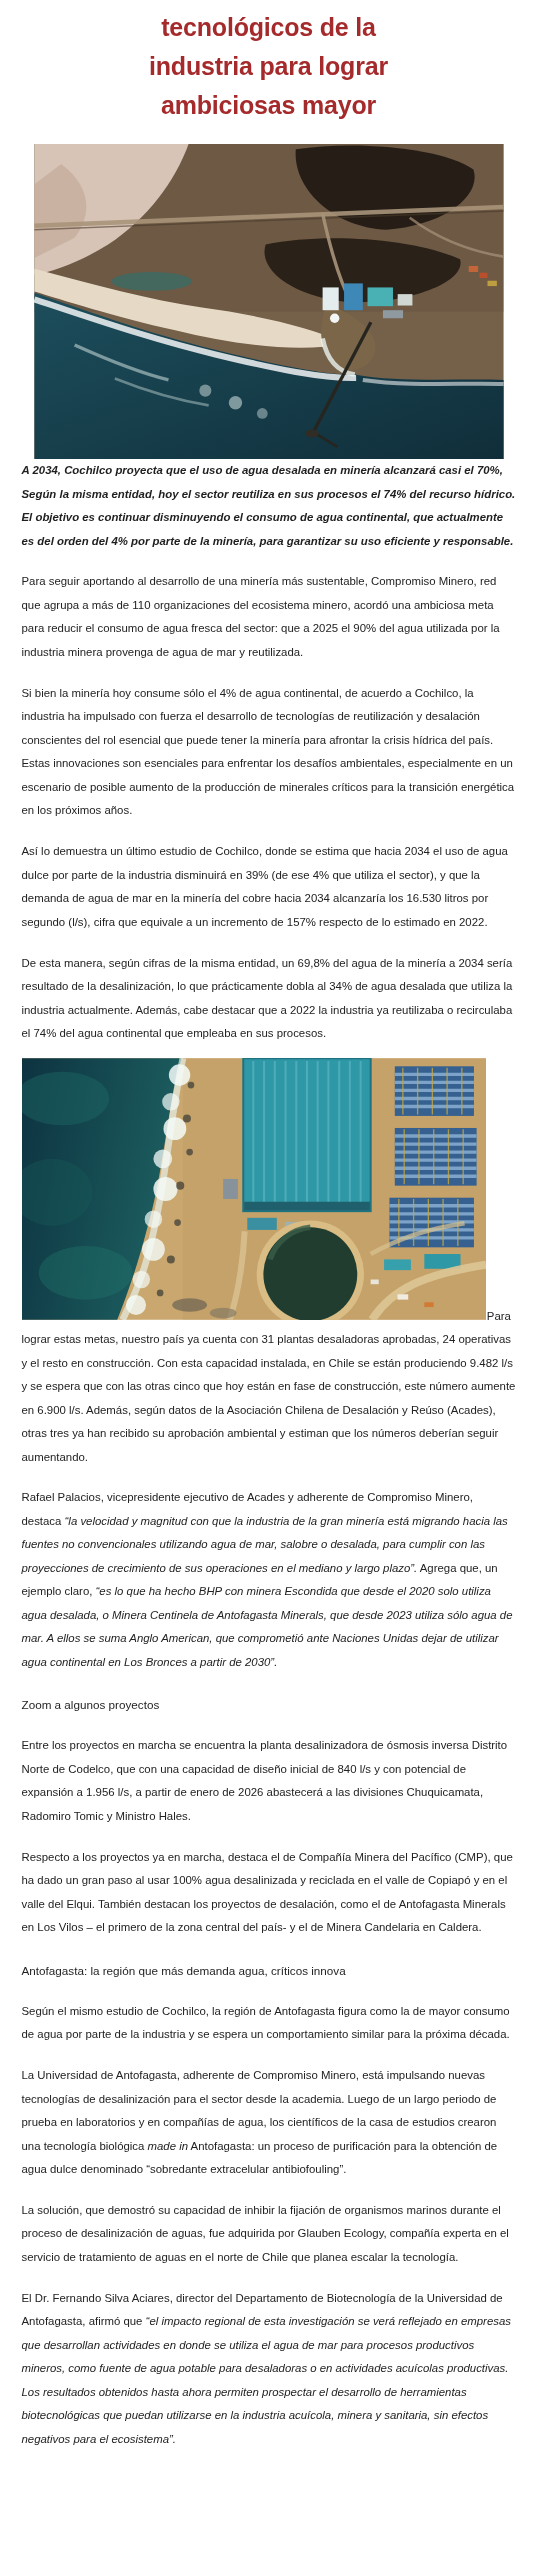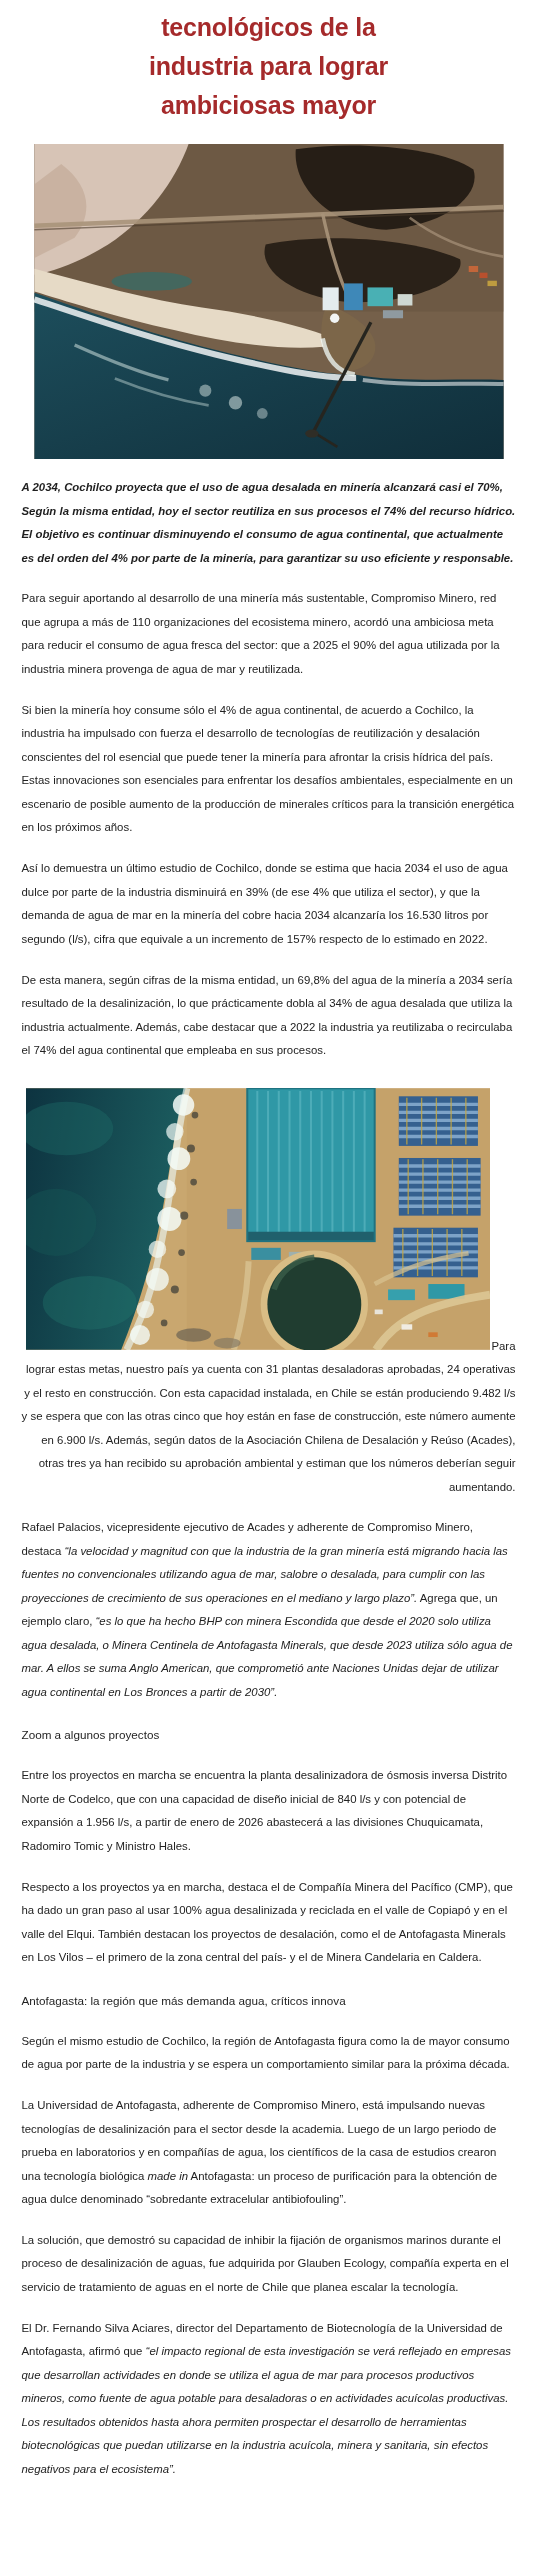--- a/index.html
+++ b/index.html
@@ -25,31 +25,31 @@
   }
   .figure-hero svg{display:block;}
   p{
     font-size:11.4px;
     line-height:23.5px;
     margin:17.4px 0 0 0;
   }
   p.lead{
     font-weight:bold;
     font-style:italic;
-    margin-top:17px;
+    margin-top:0;
     color:#1f1f1f;
   }
   h2.section-heading{
     font-size:11.7px;
     line-height:23.5px;
     font-weight:normal;
     margin:19px 0 0 0;
     color:#1f1f1f;
   }
-  .para-photo{margin-top:25px;text-align:right;}
+  .para-photo{margin-top:12px;}
   .inline-photo{
     display:inline-block;
     width:464px;
     height:262px;
     vertical-align:baseline;
     margin-right:1.3px;
   }
   .inline-photo svg{display:block;}
   .q{font-style:italic;}
 </style>

